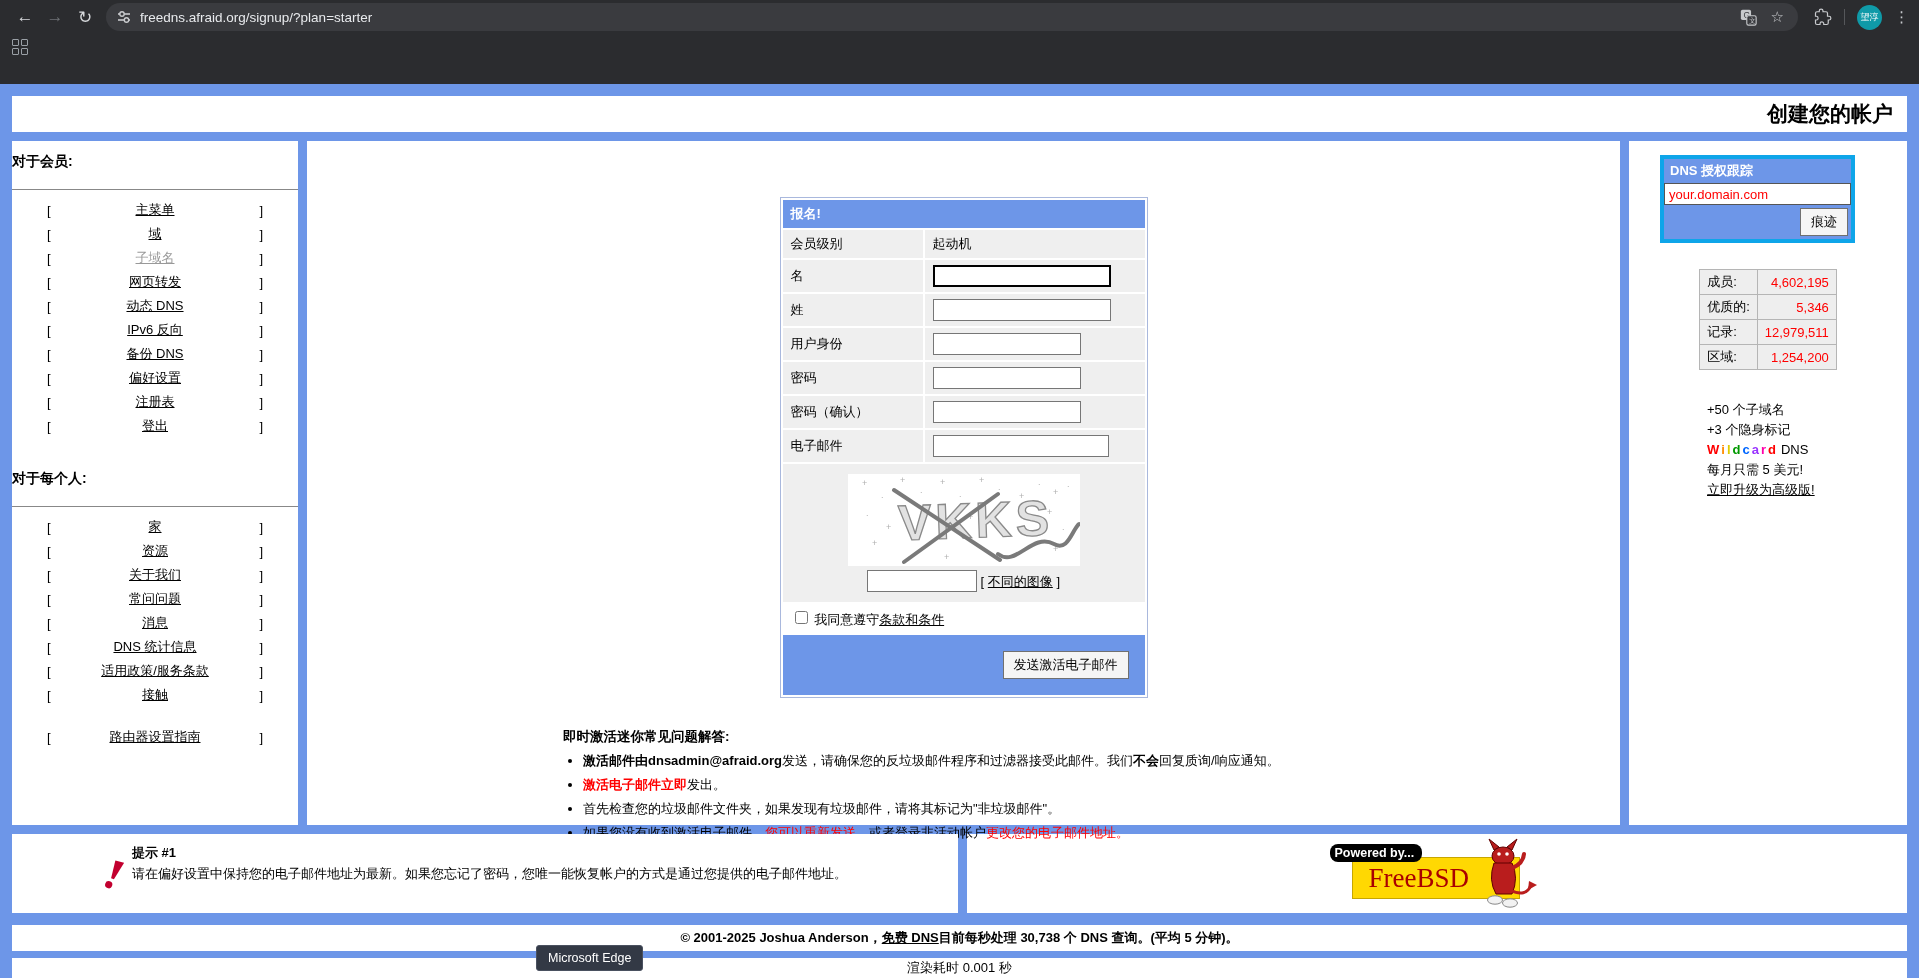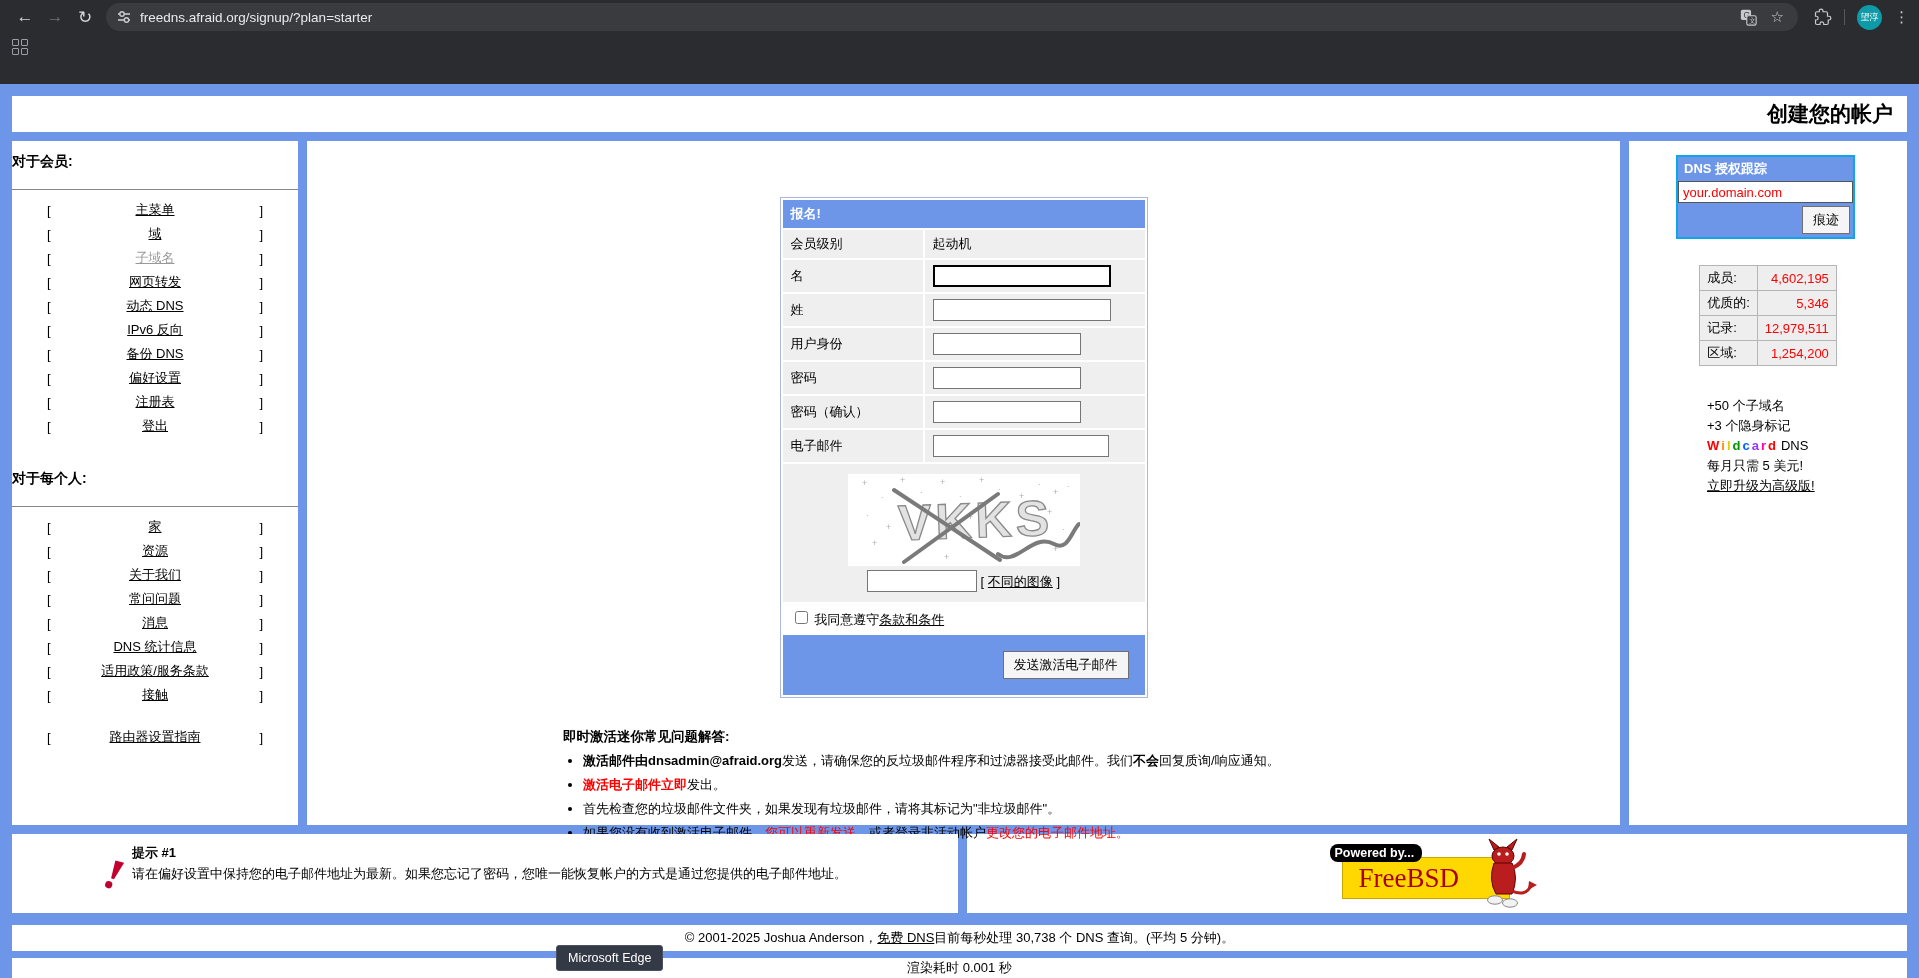--- a/index.html
+++ b/index.html
@@ -75,21 +75,21 @@
   
   .faq { margin:30px 30px 0 256px; font-size:13px; }
   .faq-title { font-weight:bold; font-size:13.5px; }
   .faq ul { margin:6px 0 0 20px; padding:0; }
   .faq li { margin-bottom:5px; line-height:1.45; }
   .b { font-weight:bold; }
   .red { color:#f00; }
   .redb { color:#f00; font-weight:bold; }
 
   
-  .trace { margin:0 52px 0 47px; border:2px solid #0ea5e9; }
+  .trace { margin:0 52px 0 31px; border:4px solid #0ea5e9; }
   .trace-hd { background:#6d96e8; color:#fff; font-weight:bold; font-size:13px; padding:3px 6px; }
   .trace-in { width:100%; border:1px solid #555 !important; color:#f00; }
   .trace-foot { background:#6d96e8; padding:3px; text-align:right; }
   .stats { margin:26px auto 0 auto; border-collapse:collapse; }
   .stats td { border:1px solid #b5b5b5; background:#eee; font-size:13px; padding:3px 7px; }
   .stats .v { color:#f00; text-align:right; min-width:78px; }
   .promo { margin:30px 0 0 78px; font-size:13px; line-height:20px; }
   .wild span { font-weight:bold; margin-right:2px; }
   .wild .sfx { color:#000; font-weight:normal; margin-left:3px; }
   .btc-block { text-align:center; margin-top:18px; font-size:13px; }
@@ -98,32 +98,32 @@
               font-family:"DejaVu Sans", sans-serif; cursor:pointer; }
 
   
   .footrow { display:flex; gap:9px; height:79px; margin-bottom:12px; }
   .tipbox { width:946px; position:relative; padding:10px 20px 0 120px; font-size:13px; }
   .tip-icon { position:absolute; left:92px; top:26px; }
   .tip-title { font-weight:bold; margin-bottom:2px; }
   .tip-text { line-height:1.5; }
   .fbsdbox { flex:1; display:flex; align-items:center; justify-content:center; }
   .fb-wrap { position:relative; width:215px; height:64px; cursor:pointer; }
-  .fb-yellow { position:absolute; left:12px; top:15px; width:168px; height:42px; background:#ffd802;
+  .fb-yellow { position:absolute; left:22px; top:15px; width:168px; height:42px; background:#ffd802;
                border:1px solid #c7a600; color:#aa0000; font-family:"Liberation Serif", serif;
                font-size:27px; line-height:40px; padding-left:16px; }
   .fb-black { position:absolute; left:0; top:2px; background:#000; color:#fff; font-weight:bold;
               font-size:12.5px; padding:2px 8px 2px 5px;border-radius:8px; }
   .fb-daemon { position:absolute; left:142px; top:-4px; }
 
   .copybar { height:26px; margin-bottom:7px; display:flex; align-items:center; justify-content:center;
-             font-size:13px; gap:0; }
+             font-size:13px; gap:0;font-weight:bold; }
   .renderbar { height:20px; display:flex; align-items:center; justify-content:center; font-size:13px; }
 
-  .edge-tip { position:fixed; left:556px; top:945px; background:#333945; border:1px solid #4a5160;
+  .edge-tip { position:fixed; left:536px; top:945px; background:#333945; border:1px solid #4a5160;
               border-radius:3px; color:#fff; font-size:12.5px; padding:5px 11px; z-index:50; }
 </style>
 </head>
 <body>
 
 <div class="chrome">
   <div class="toolbar">
     <div class="nav-btn">←</div>
     <div class="nav-btn dim">→</div>
     <div class="nav-btn">↻</div>

